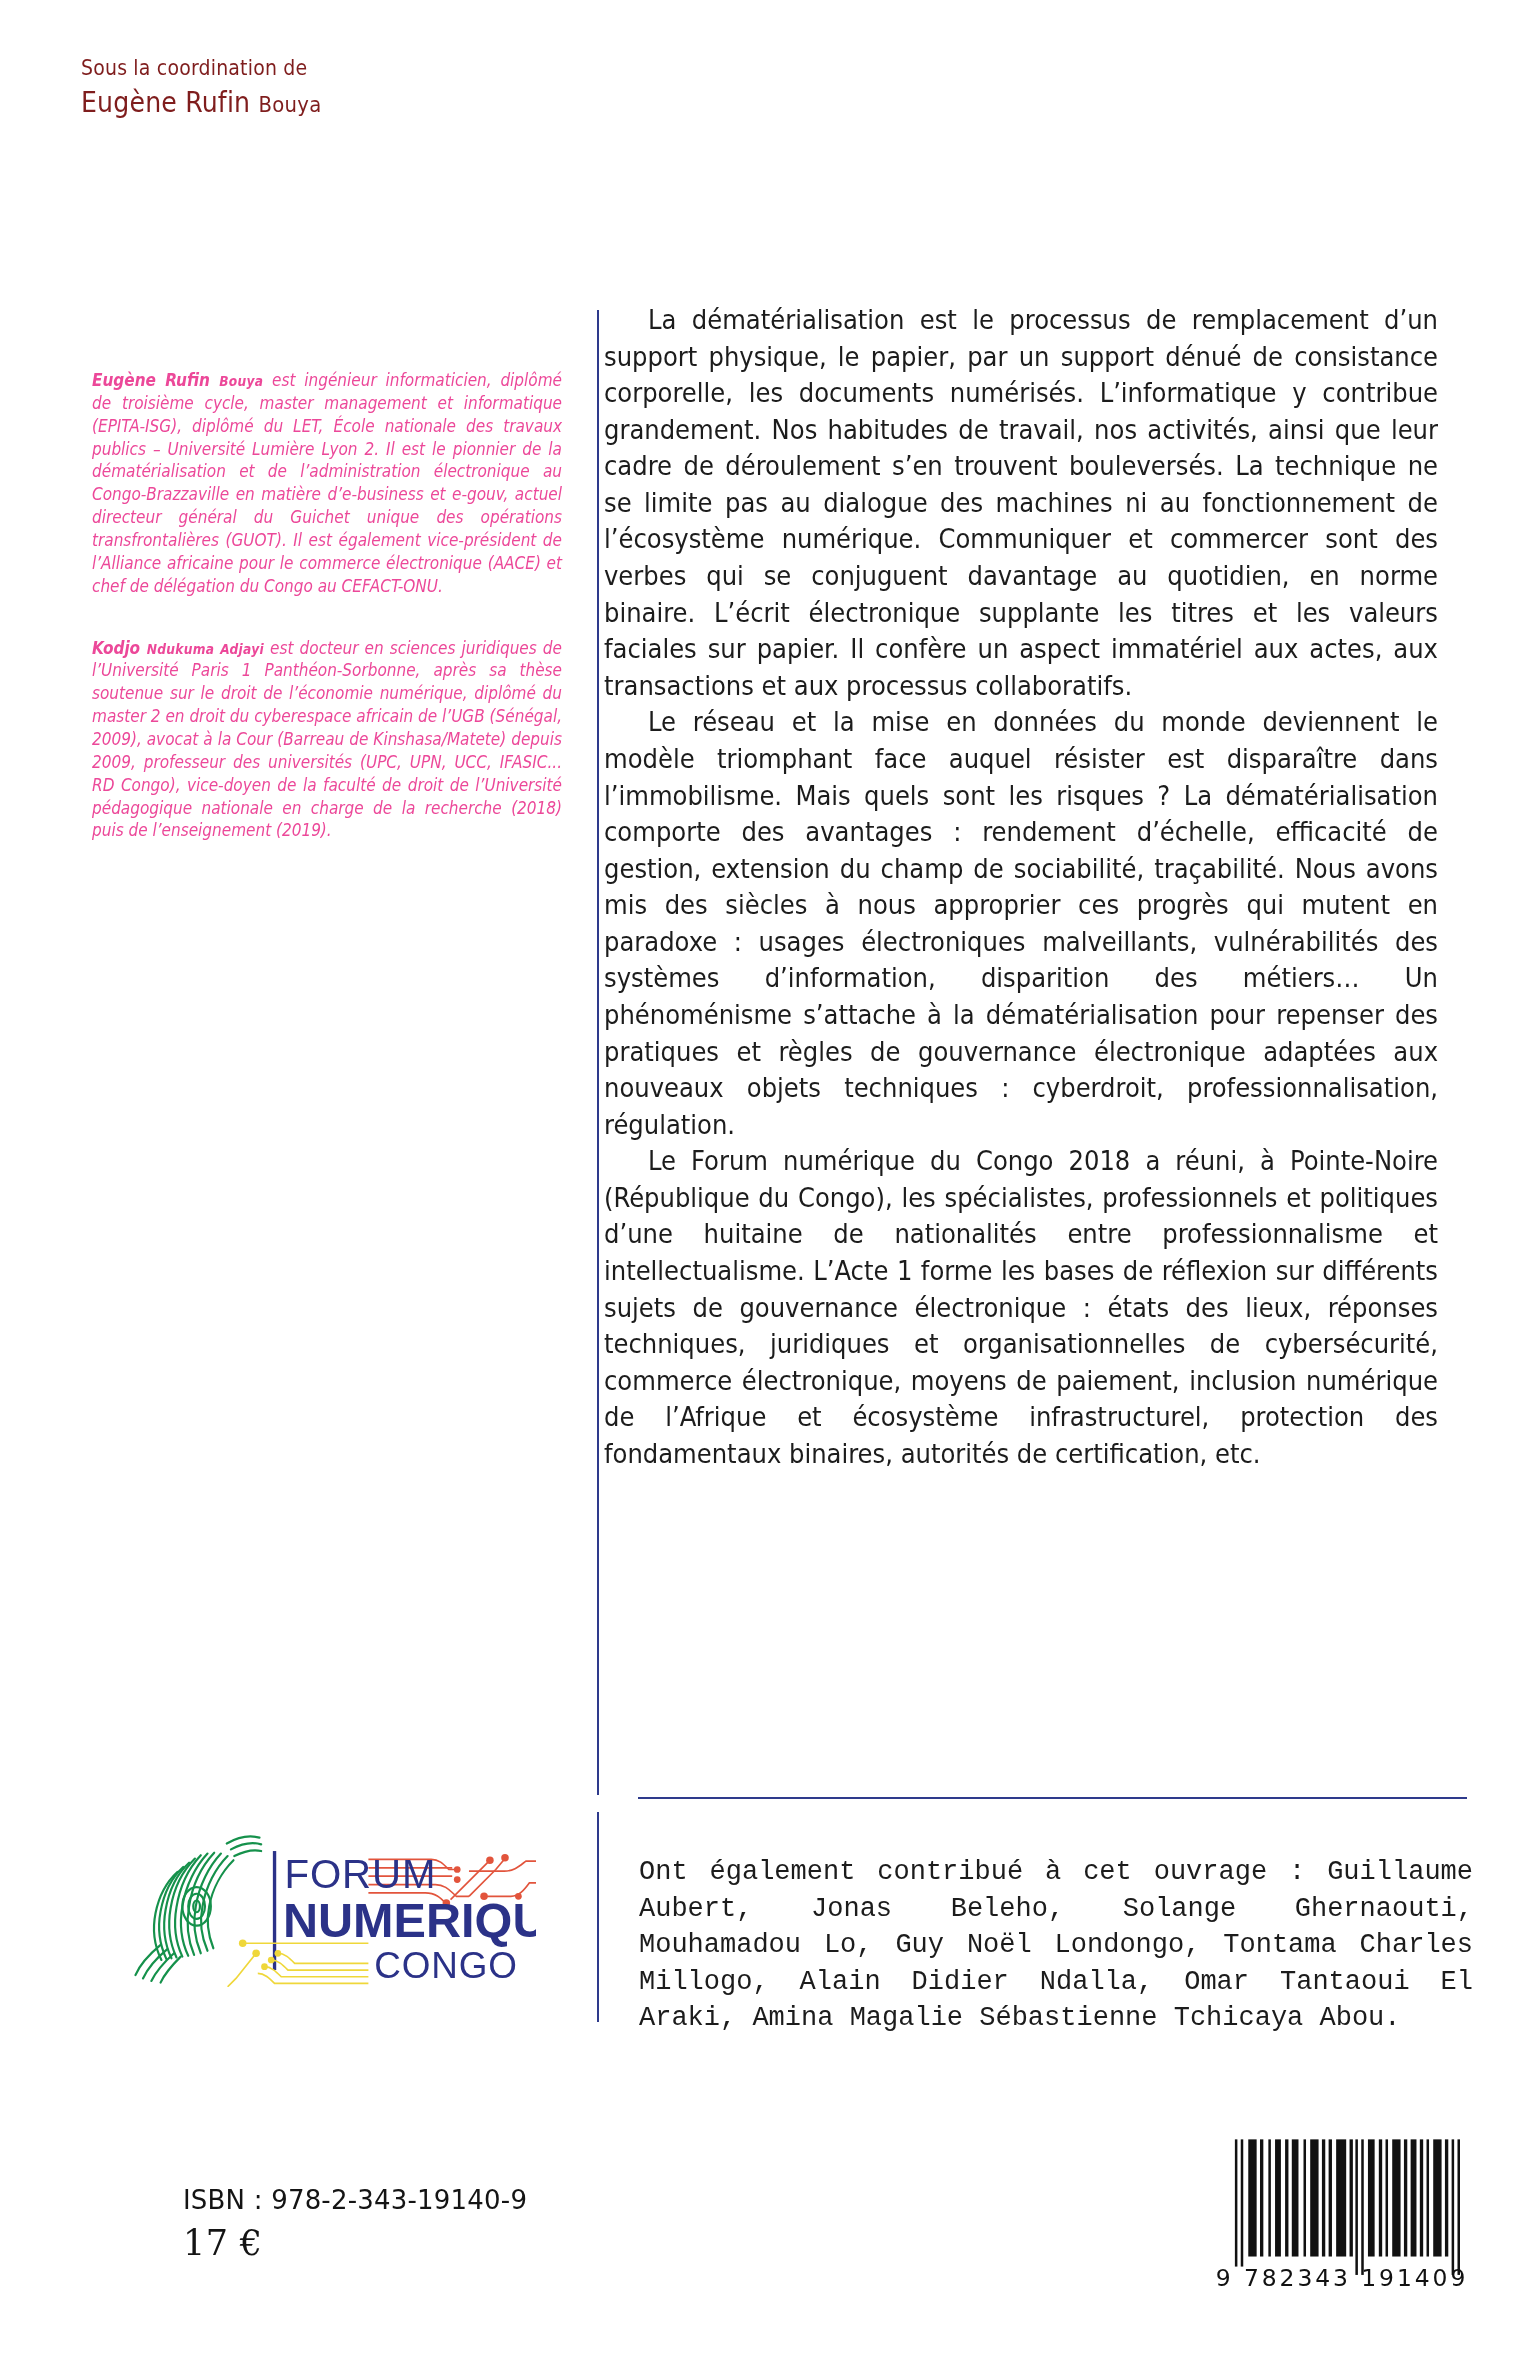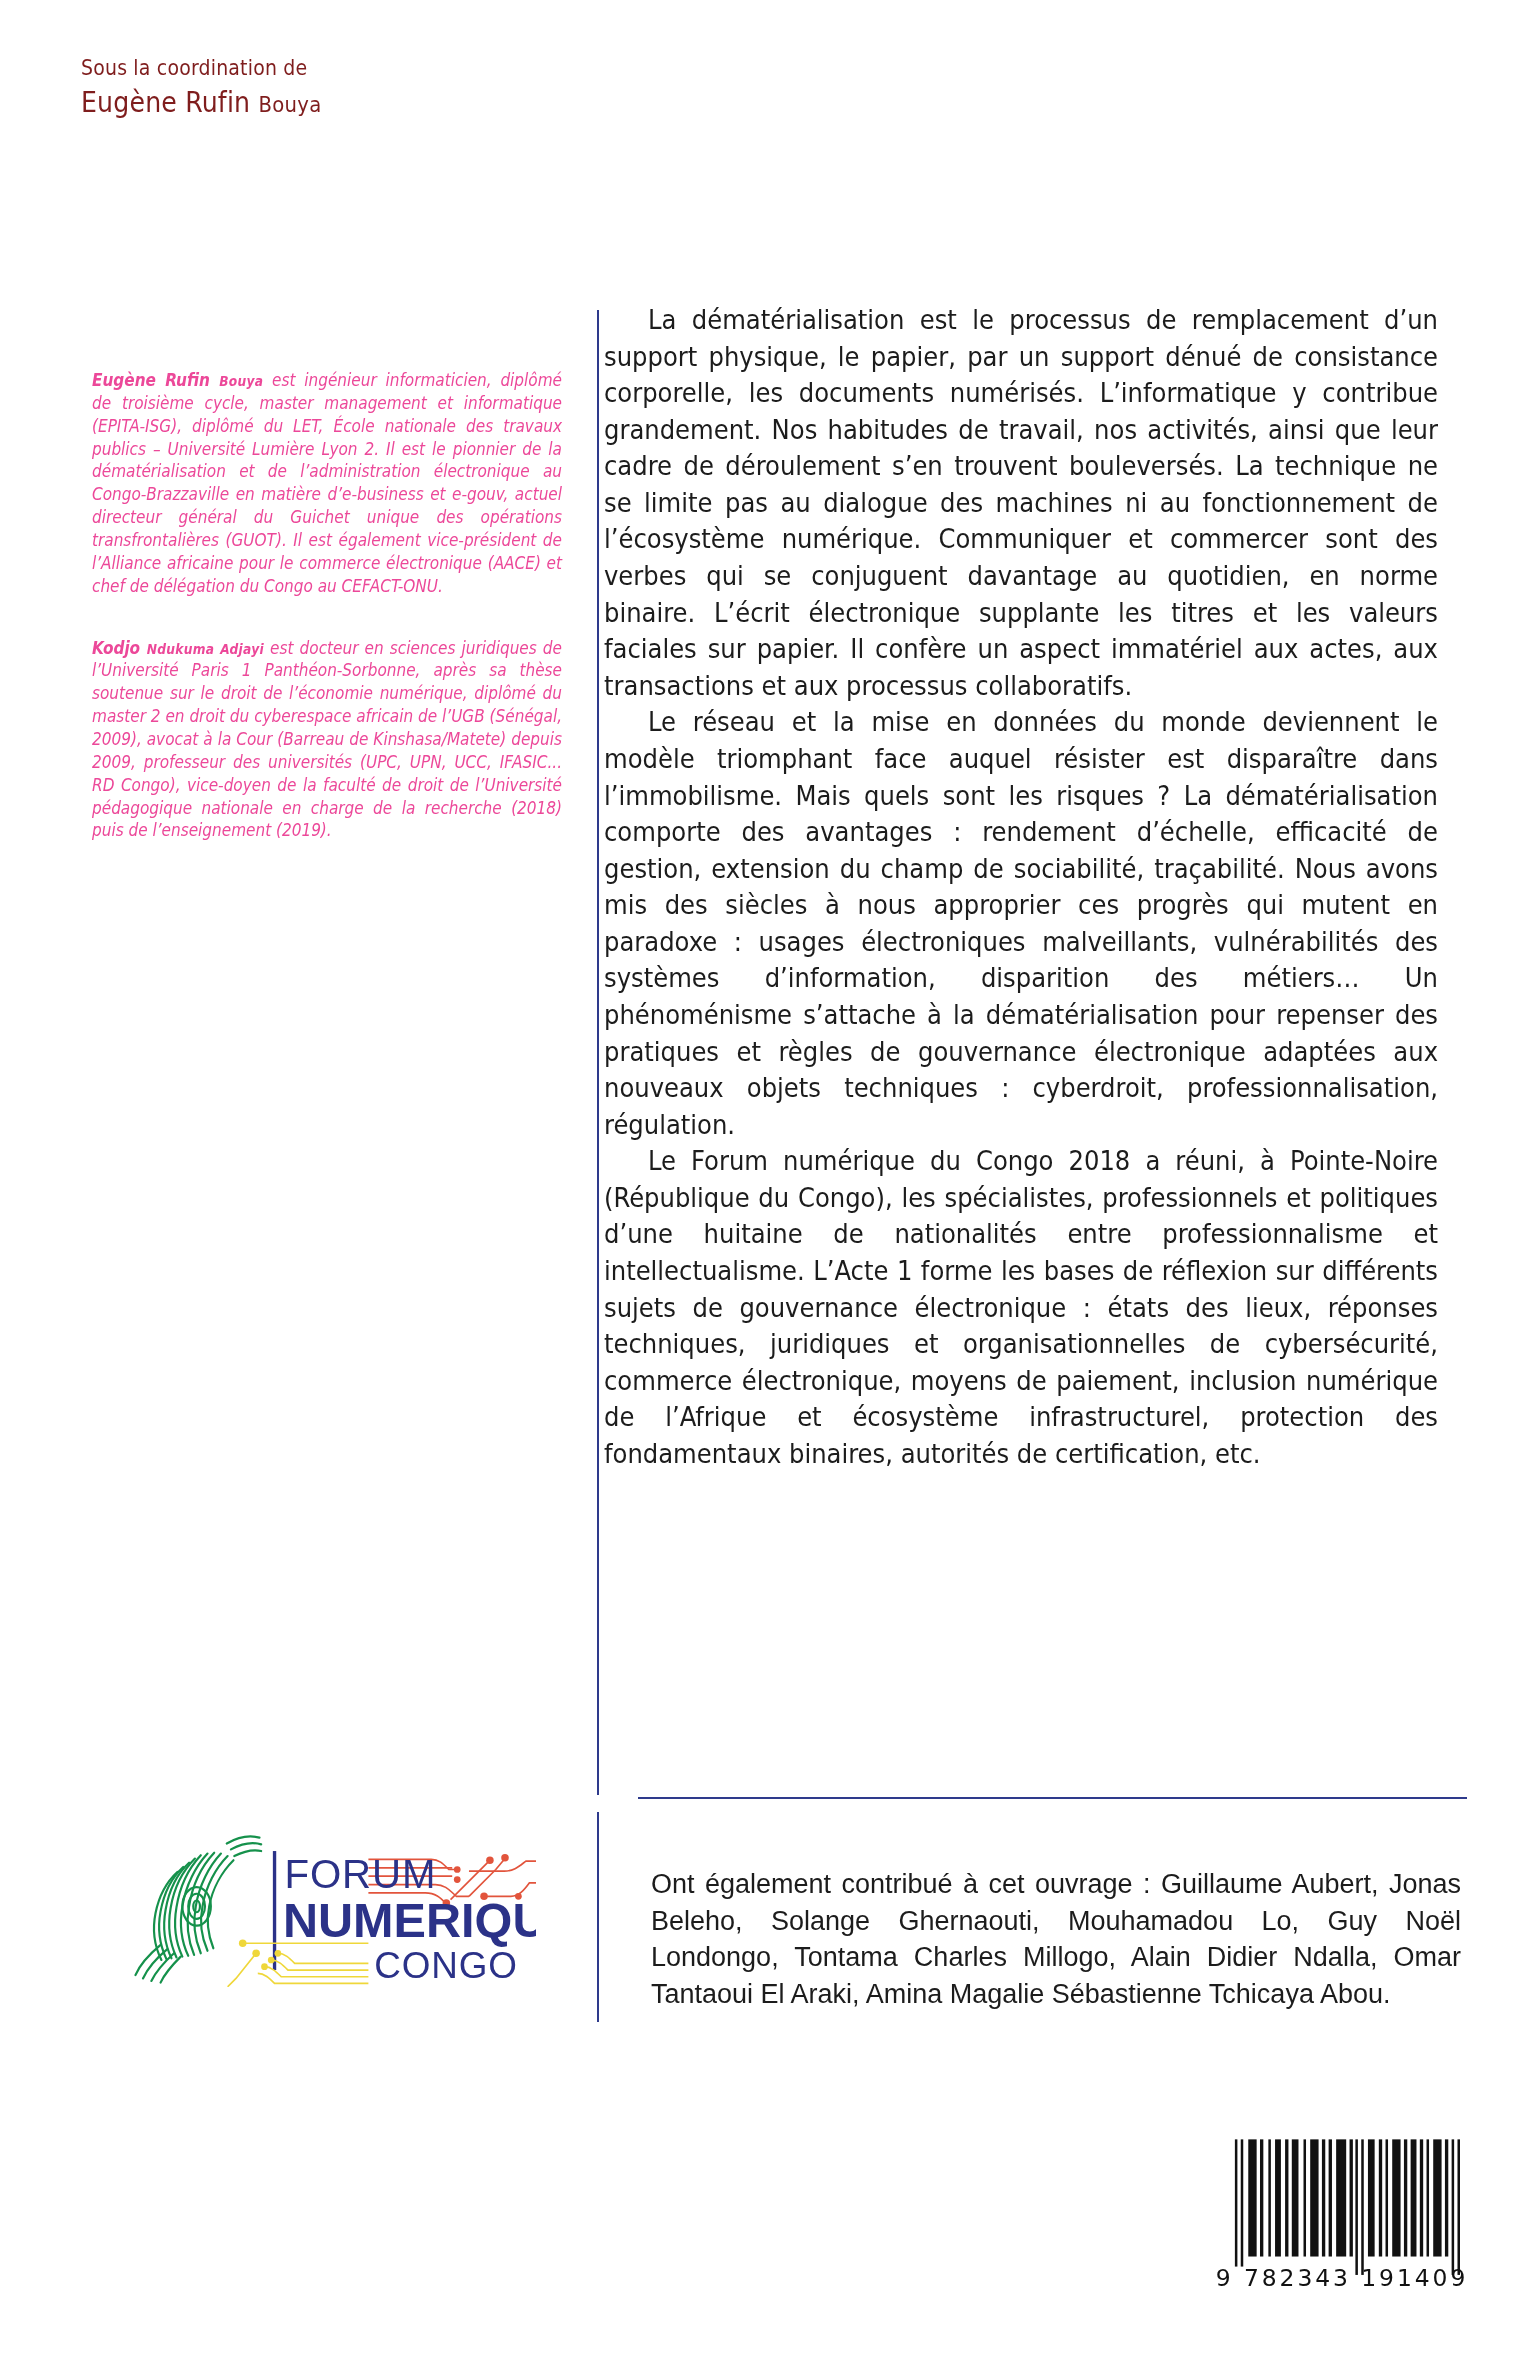--- a/index.html
+++ b/index.html
@@ -120,27 +120,27 @@
     font-family: "DejaVu Sans Condensed", "Liberation Sans Narrow", "Liberation Sans", sans-serif;
     font-stretch: condensed;
     font-size: 27px;
     line-height: 1.355;
     text-align: justify;
     color: #1c1c1c;
     margin: 0;
     text-indent: 44px;
   }
   .contrib {
-    font-family: Liberation Sans, sans-serif;
+    font-family: Liberation Mono, monospace;
     font-stretch: condensed;
     font-size: 27px;
     line-height: 1.355;
     text-align: justify;
     color: #1c1c1c;
-    margin: 12px;
+    margin: 0;
   }
   .contrib-wrap {
     position: absolute;
     left: 639px;
     top: 1854px;
     width: 834px;
   }
 
   
   .logo-wrap {
@@ -281,20 +281,24 @@
         <circle cx="176" cy="176" r="4"></circle>
         <circle cx="166" cy="160" r="4.5"></circle>
       </g>
 
       <text x="200" y="82" font-family="'Liberation Sans', sans-serif" font-size="48" letter-spacing="1" fill="#2B3288">FORUM</text>
       <text x="198" y="140" font-family="'Liberation Sans', sans-serif" font-size="58" font-weight="bold" letter-spacing="0" fill="#2B3288">NUMERIQUE</text>
       <text x="307" y="190" font-family="'Liberation Sans', sans-serif" font-size="44" letter-spacing="1" fill="#2B3288">CONGO</text>
     </svg>
   </div>
 
+  <div class="isbn-block">
+    <div class="isbn-line">ISBN : 978-2-343-19140-9</div>
+    <div class="price-line">17 €</div>
+  </div>
 
   <div class="barcode-wrap">
     <svg viewBox="0 0 320 190" xmlns="http://www.w3.org/2000/svg">
       <g fill="#111111">
         <rect x="32" y="10" width="3" height="152"></rect>
         <rect x="39" y="10" width="3" height="152"></rect>
         <rect x="48" y="10" width="10" height="140"></rect>
         <rect x="62" y="10" width="4" height="140"></rect>
         <rect x="72" y="10" width="3" height="140"></rect>
         <rect x="80" y="10" width="7" height="140"></rect>

